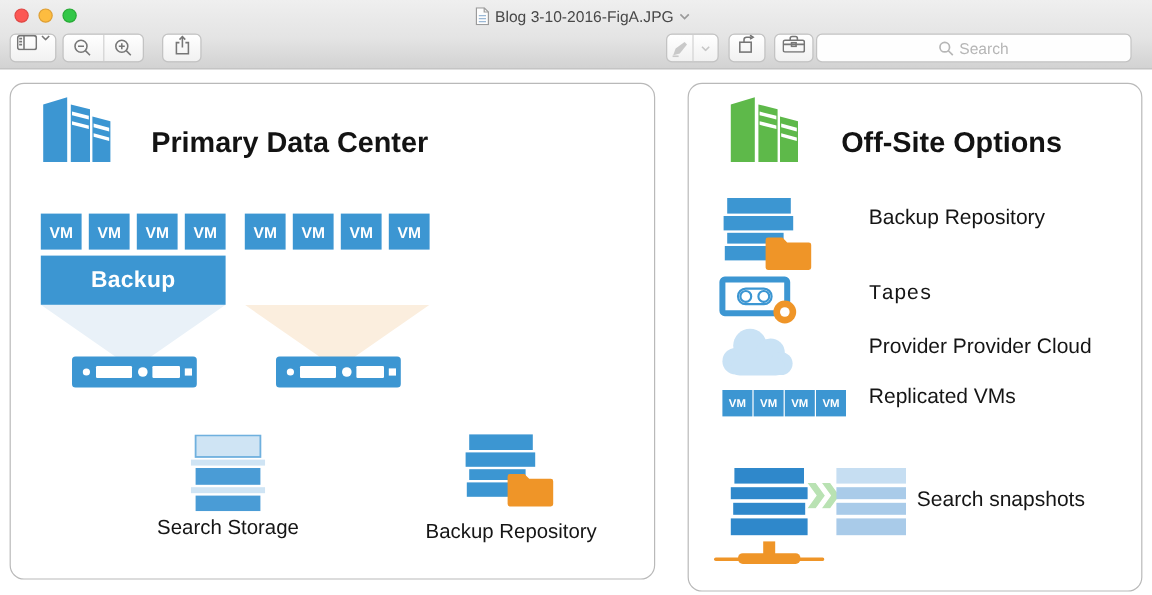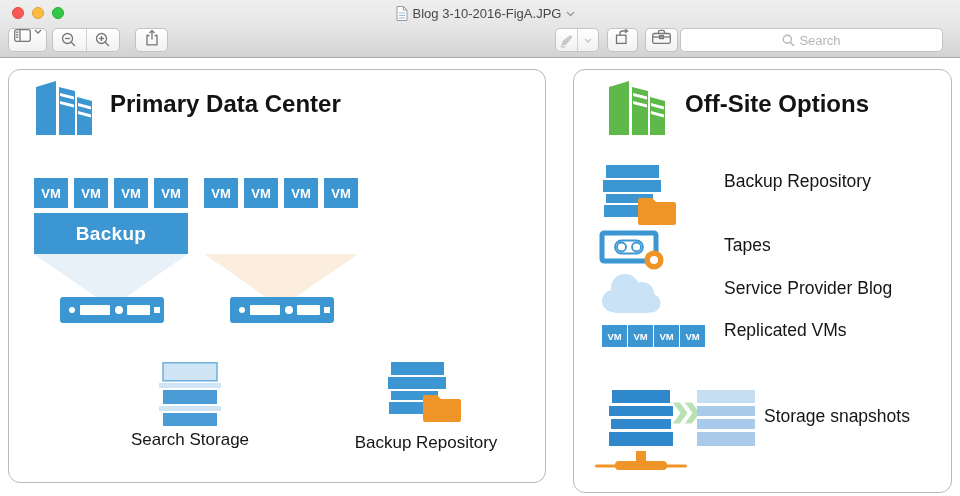--- a/index.html
+++ b/index.html
@@ -28,21 +28,21 @@
   .ic-dis{stroke:#c7c7c7;fill:none;stroke-width:1.3;}
   .search{position:absolute;left:680px;top:1px;width:263px;height:24px;box-sizing:border-box;
           border:1px solid #c3c3c3;border-radius:5px;background:#fefefe;display:flex;
           align-items:center;justify-content:center;gap:4px;color:#b6b6b6;font-size:13px;}
 
   
   .content{position:absolute;left:0;top:58px;width:960px;height:438px;background:#fff;}
   .panel{position:absolute;background:#fff;border:1px solid #b9b9b9;border-radius:12px;box-sizing:border-box;}
   .left-panel{left:8px;top:11px;width:538px;height:414px;}
   .right-panel{left:573px;top:11px;width:379px;height:424px;}
-  .ptitle{position:absolute;margin:0;font-size:24px;font-weight:700;color:#131313;white-space:nowrap;}
+  .ptitle{position:absolute;margin:16px;font-size:24px;font-weight:700;color:#131313;white-space:nowrap;}
   .building{position:absolute;}
   .b-blue{color:var(--blue,#3c96d2);}
   .b-green{color:var(--green-building,#5eb94a);}
 
   
   .hv-group{position:absolute;width:154px;top:108px;}
   .g1{left:25px;}.g2{left:195px;}
   .vm-row{display:flex;gap:6px;margin-bottom:5px;}
   .vm{width:34px;height:30px;background:var(--blue,#3c96d2);display:flex;align-items:center;
       justify-content:center;color:#fff;font-weight:700;font-size:13px;}
@@ -300,32 +300,32 @@
       <div class="opt-label" style="top:101px;">Backup Repository</div>
 
       <svg style="position:absolute;left:25px;top:160px;" width="70" height="42" viewBox="0 0 70 42">
         <rect x="3" y="3" width="54" height="28" rx="2" fill="#fff" stroke="var(--blue,#3c96d2)" stroke-width="5"></rect>
         <rect x="16" y="10.5" width="28" height="13" rx="6.5" fill="none" stroke="var(--blue,#3c96d2)" stroke-width="1.8"></rect>
         <circle cx="22.5" cy="17" r="4.5" fill="#fff" stroke="var(--blue,#3c96d2)" stroke-width="1.8"></circle>
         <circle cx="37.5" cy="17" r="4.5" fill="#fff" stroke="var(--blue,#3c96d2)" stroke-width="1.8"></circle>
         <circle cx="55" cy="30" r="9.5" fill="var(--orange,#ef9528)"></circle>
         <circle cx="55" cy="30" r="4" fill="#fff"></circle>
       </svg>
-      <div class="opt-label" style="top:165px;">Tapes</div>
+      <div class="opt-label" style="top:165px;font-family:Liberation Mono, monospace;">Tapes</div>
 
       <svg style="position:absolute;left:23px;top:199px;" width="66" height="46" viewBox="0 0 66 46">
         <g fill="var(--cloud-blue,#c9e2f5)">
           <circle cx="16" cy="32" r="11"></circle>
           <circle cx="28" cy="19" r="14"></circle>
           <circle cx="45" cy="25" r="12"></circle>
           <circle cx="54" cy="34" r="9.5"></circle>
           <rect x="12" y="29" width="45" height="15" rx="7.5"></rect>
         </g>
       </svg>
-      <div class="opt-label" style="top:208px;">Service Provider Blog</div>
+      <div class="opt-label" style="top:208px;">Provider Provider Cloud</div>
 
       <div class="rvm-row">
         <div class="rvm">VM</div>
         <div class="rvm">VM</div>
         <div class="rvm">VM</div>
         <div class="rvm">VM</div>
       </div>
       <div class="opt-label" style="top:250px;">Replicated VMs</div>
 
       <div class="stack snap-left">
@@ -344,16 +344,16 @@
           <div class="sbar sb3"></div>
           <div class="sbar sb4"></div>
       </div>
       <svg class="network" width="92" height="22" viewBox="0 0 92 22">
         <g fill="var(--orange,#ef9528)">
           <rect x="41" y="0" width="10" height="13"></rect>
           <rect x="20" y="10" width="52" height="9" rx="4"></rect>
           <rect x="0" y="13.5" width="92" height="3" rx="1.5"></rect>
         </g>
       </svg>
-      <div class="opt-label" style="left:190px;top:336px;">Storage snapshots</div>
+      <div class="opt-label" style="left:190px;top:336px;">Search snapshots</div>
     </section>
   </main>
 </div>
 
 </body></html>

